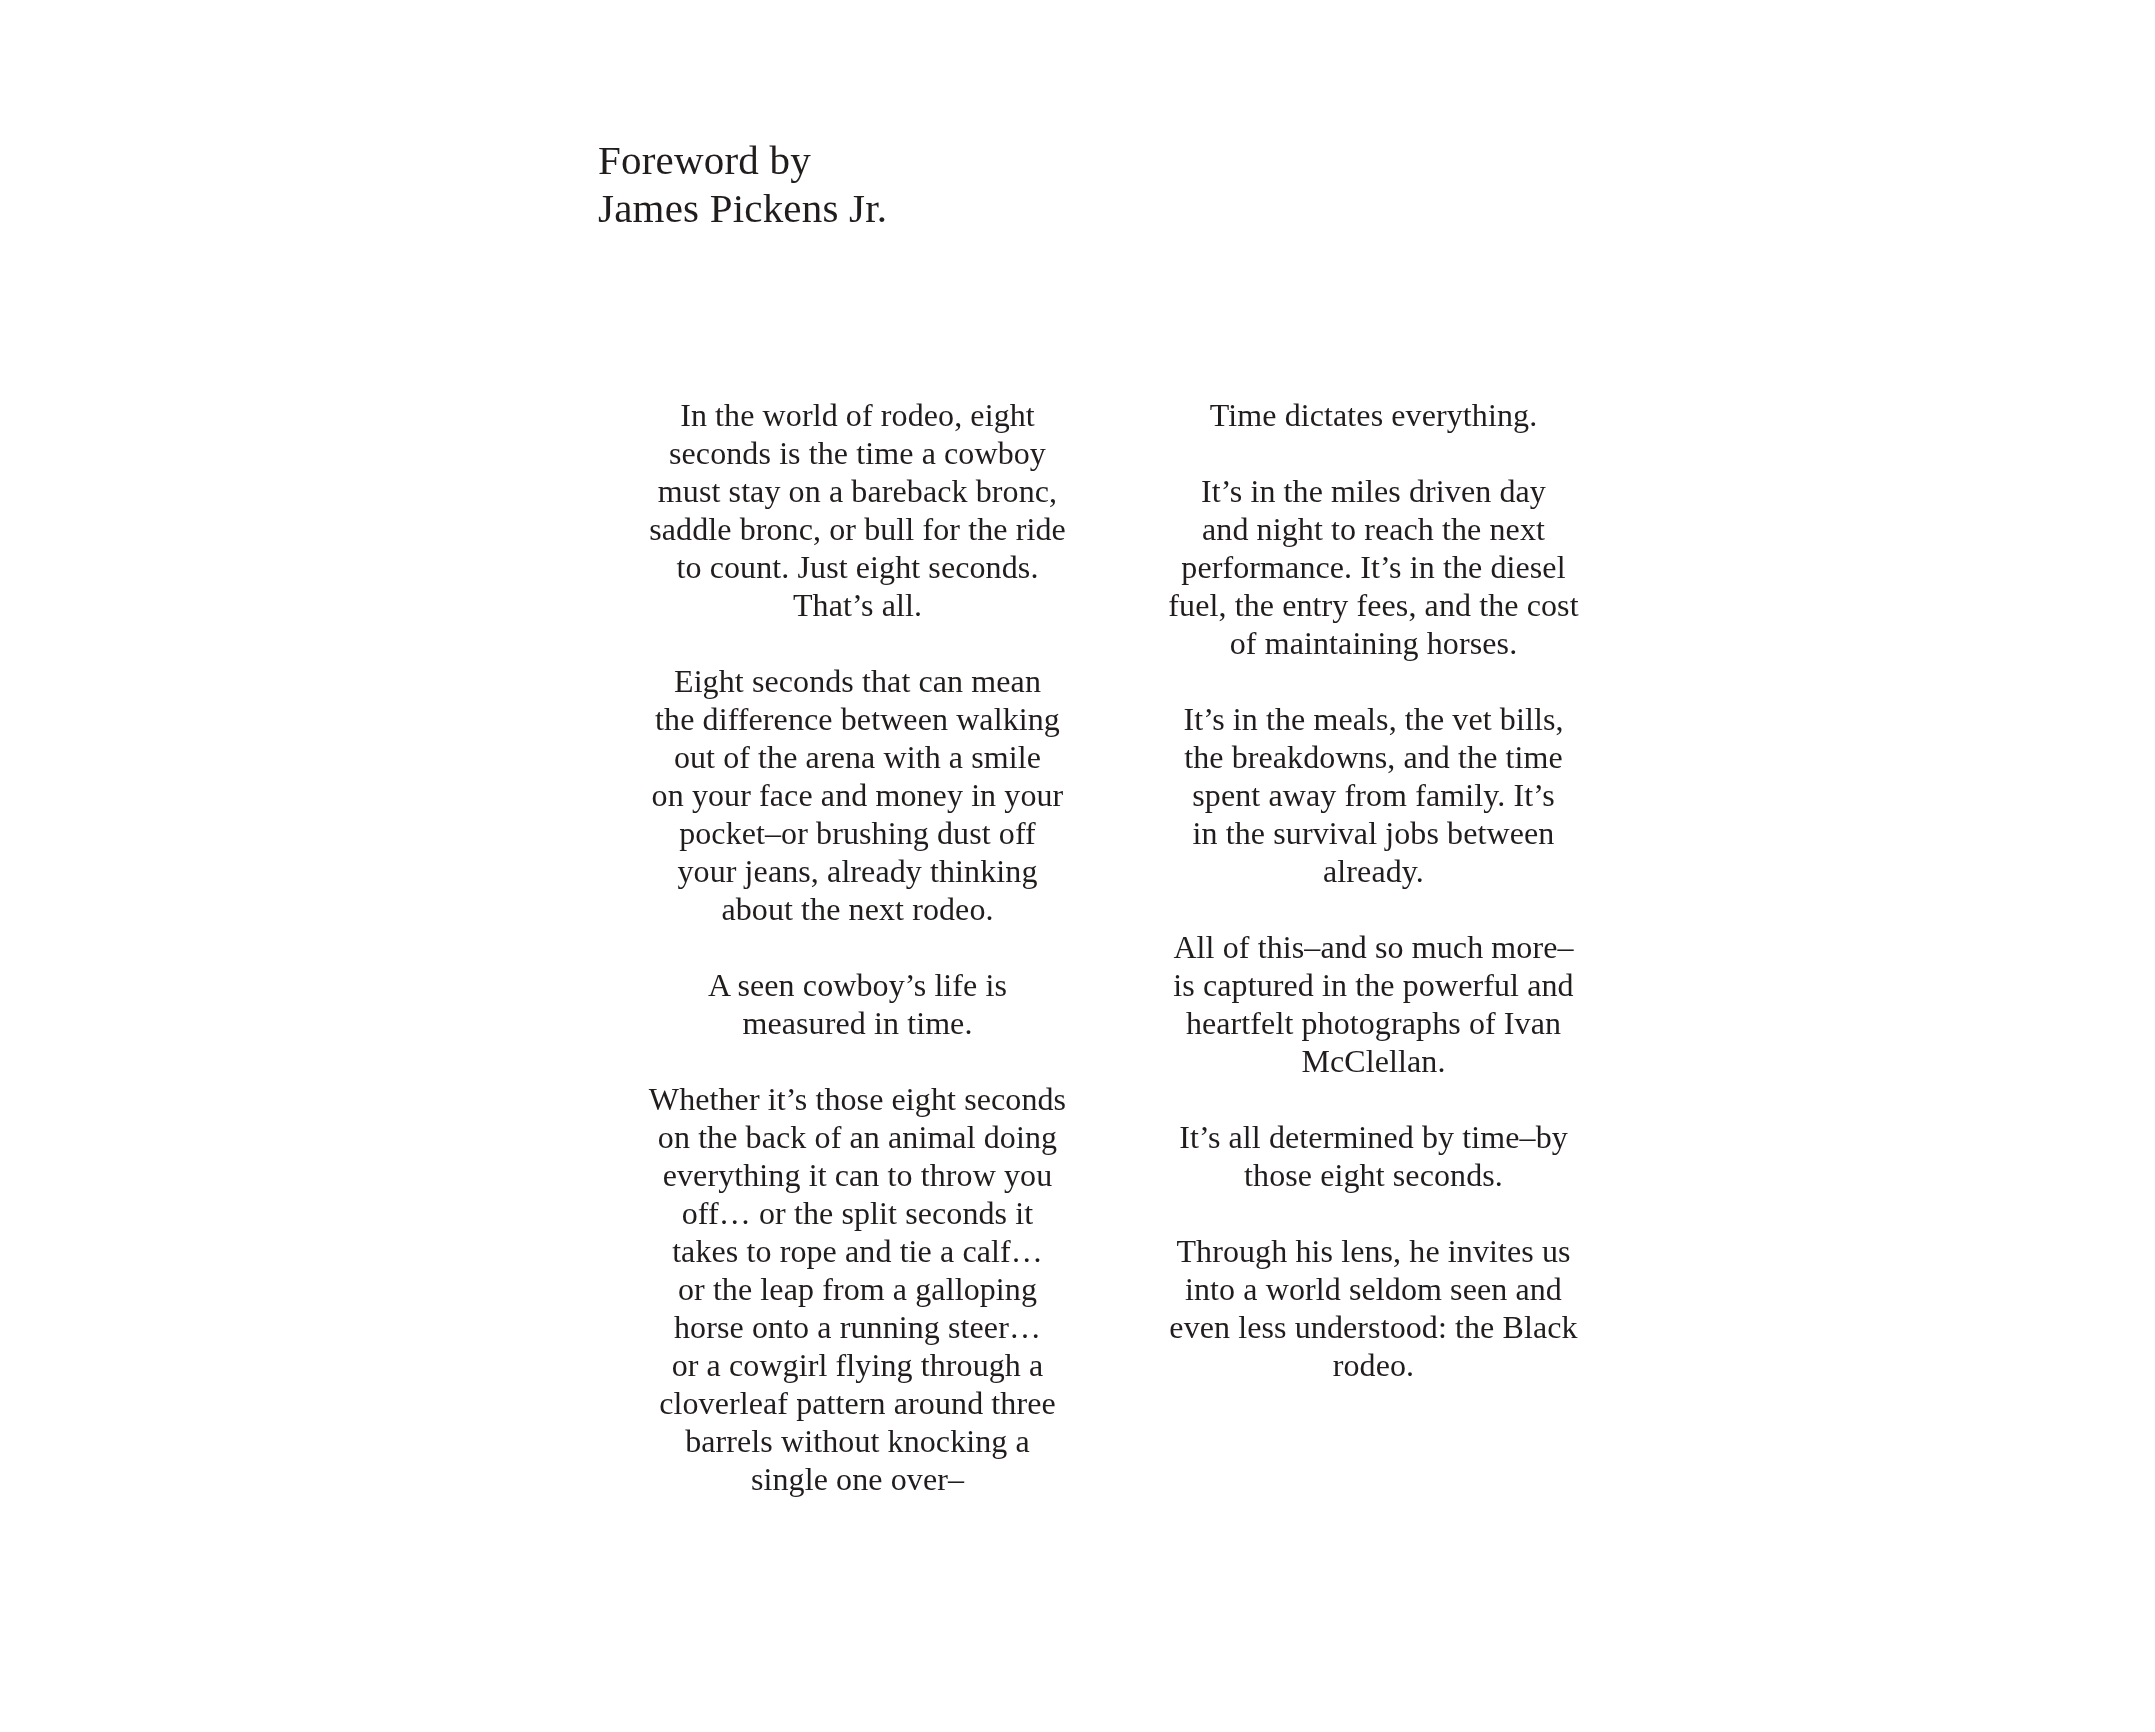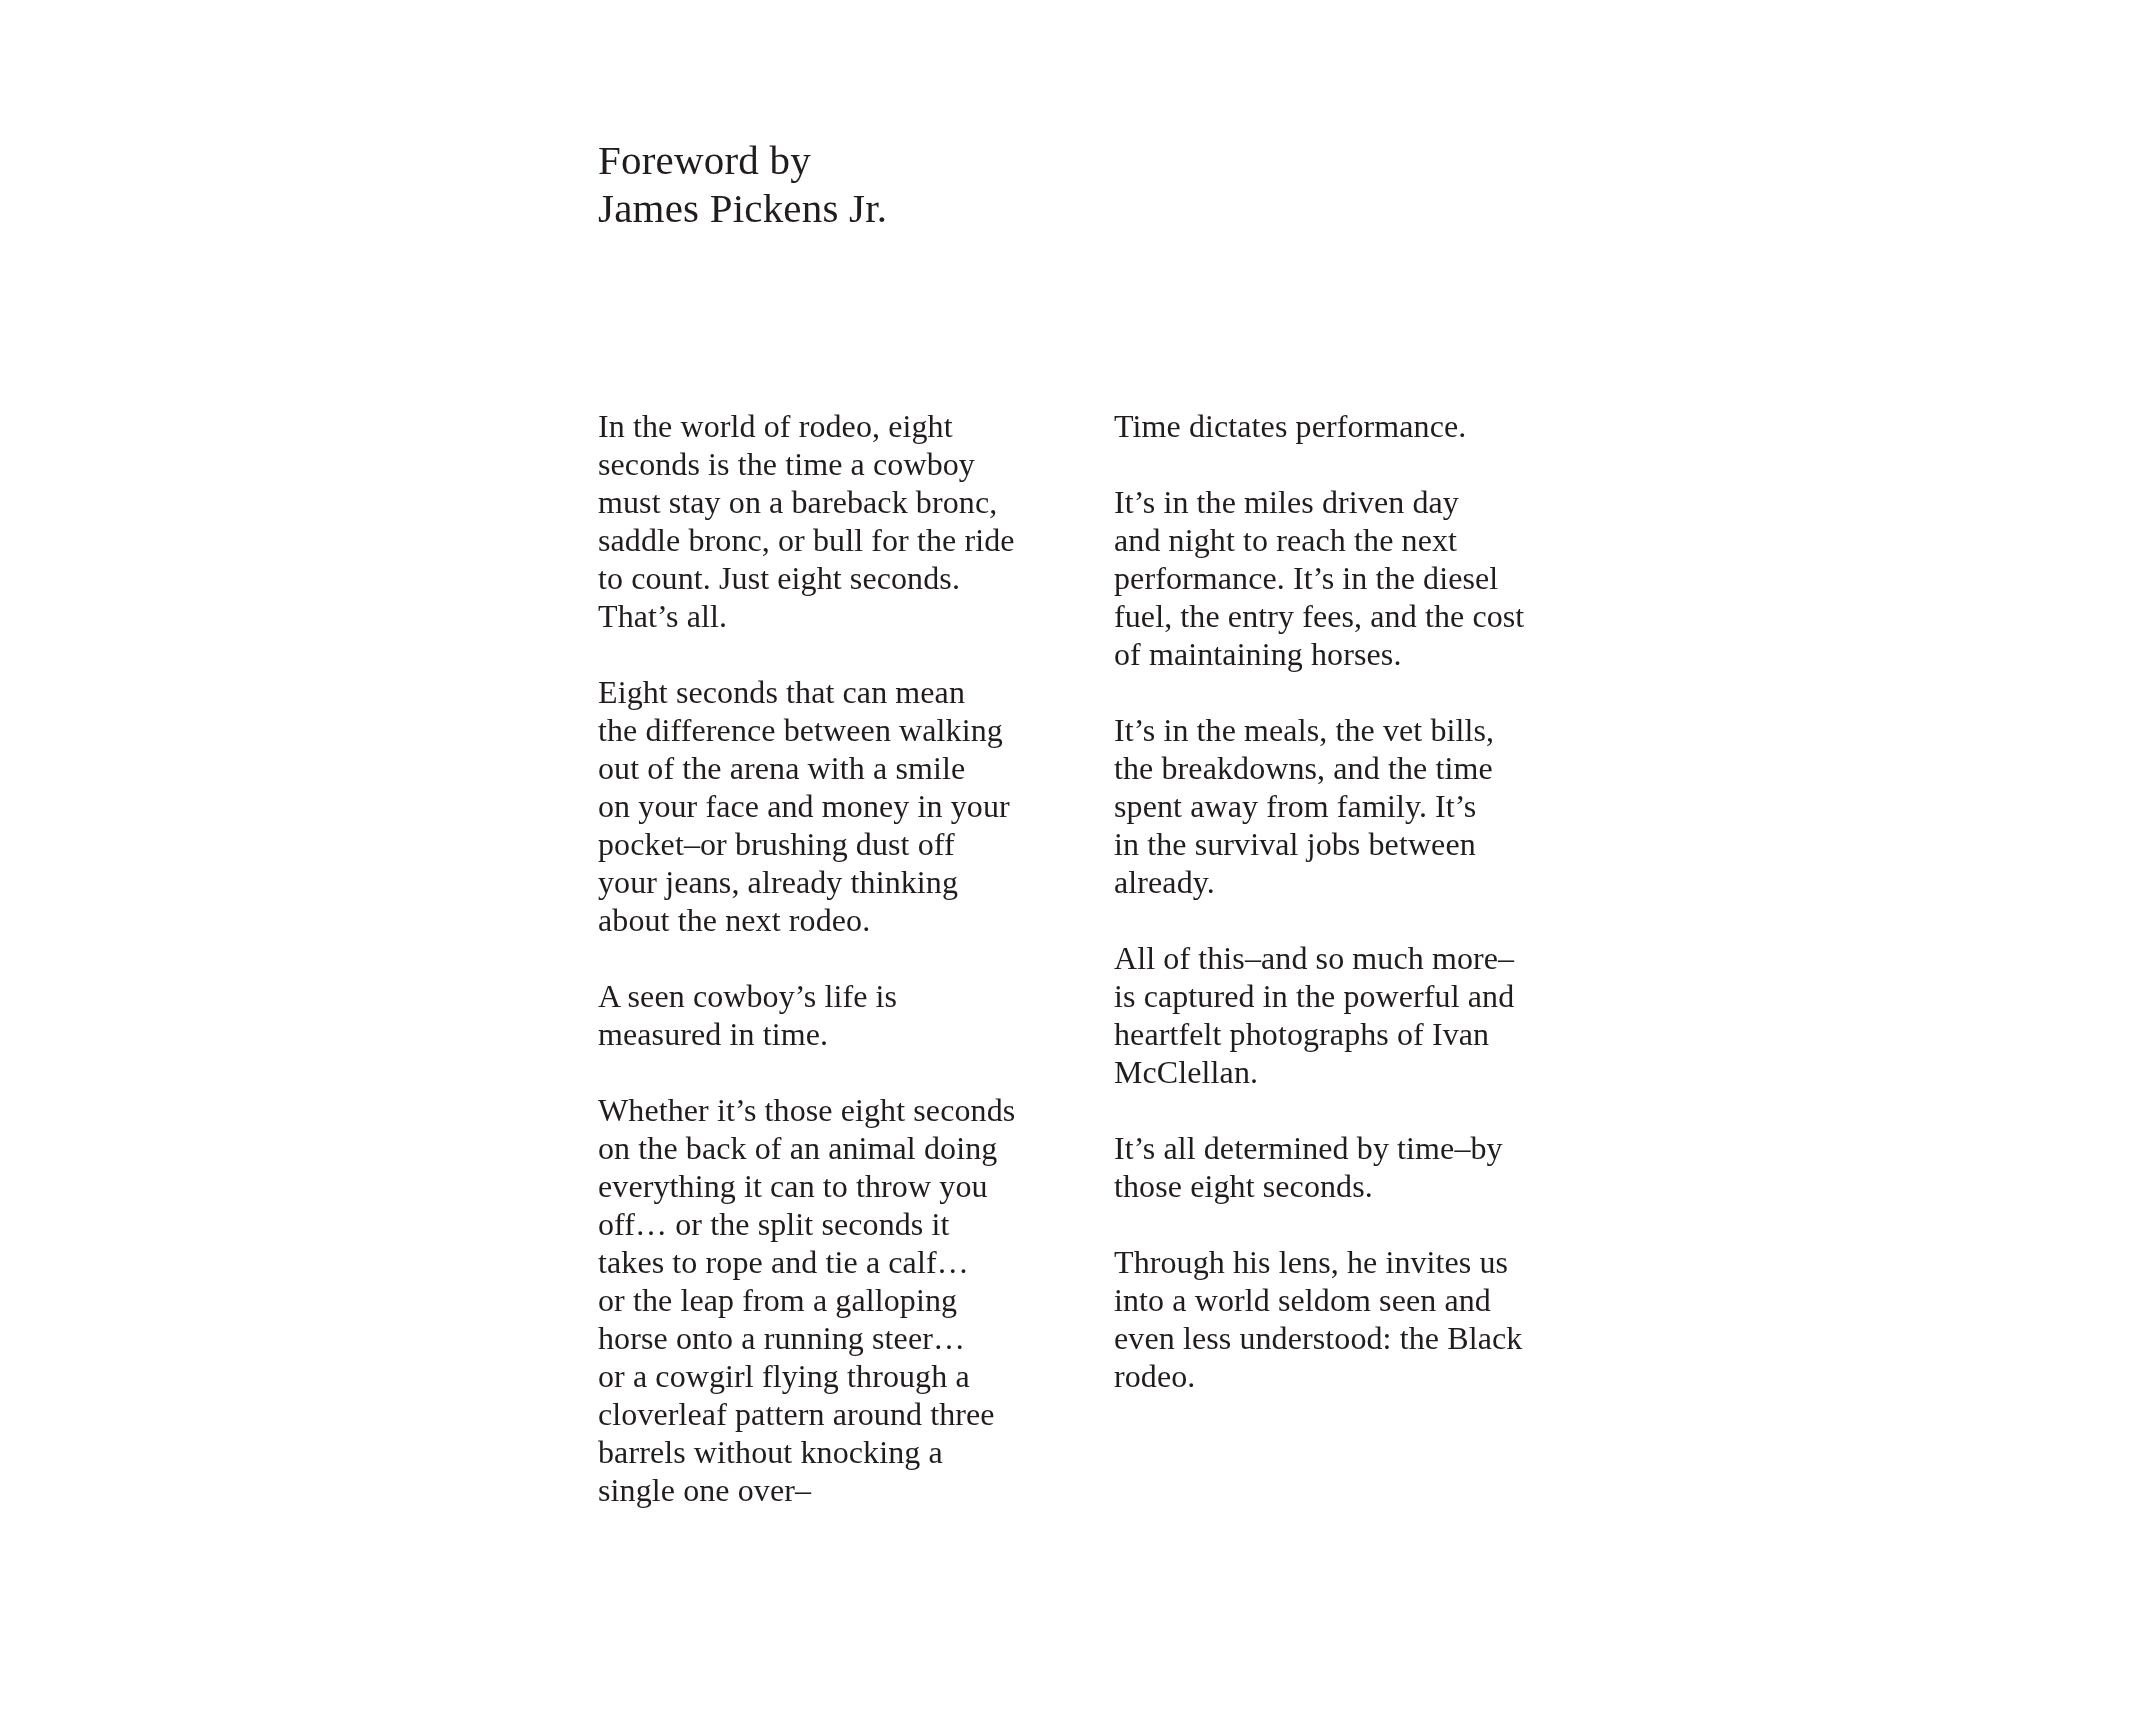--- a/index.html
+++ b/index.html
@@ -22,21 +22,22 @@
     top: 136px;
     margin: 0;
     font-size: 41px;
     line-height: 48px;
     font-weight: normal;
     white-space: pre;
     letter-spacing: 0.2px;
   }
   .column {
     position: absolute;
-    top: 407px;
+    top: 396px;
+    text-align: center;
   }
   .column.left  { left: 598px;  width: 519px; }
   .column.right { left: 1114px; width: 519px; }
   .para {
     margin: 0 0 38px 0;
     font-size: 32px;
     line-height: 38px;
     white-space: pre;
     letter-spacing: 0.1px;
   }
@@ -72,21 +73,21 @@
 takes to rope and tie a calf…
 or the leap from a galloping
 horse onto a running steer…
 or a cowgirl flying through a
 cloverleaf pattern around three
 barrels without knocking a
 single one over–</p>
   </div>
 
   <div class="column right">
-    <p class="para">Time dictates performance.</p>
+    <p class="para">Time dictates everything.</p>
     <p class="para">It’s in the miles driven day
 and night to reach the next
 performance. It’s in the diesel
 fuel, the entry fees, and the cost
 of maintaining horses.</p>
     <p class="para">It’s in the meals, the vet bills,
 the breakdowns, and the time
 spent away from family. It’s
 in the survival jobs between
 already.</p>

